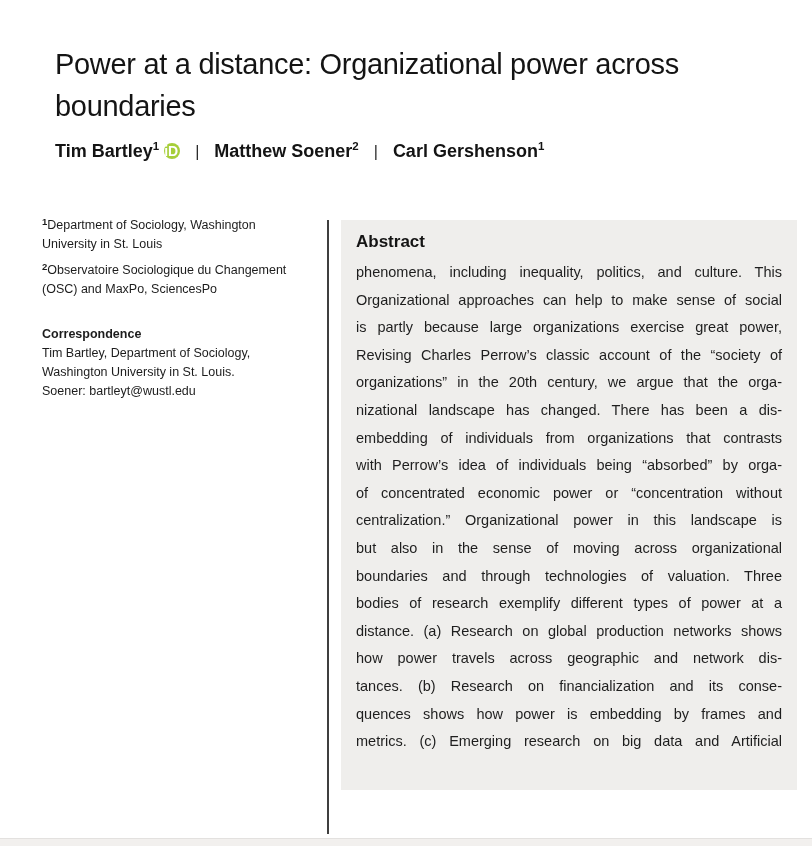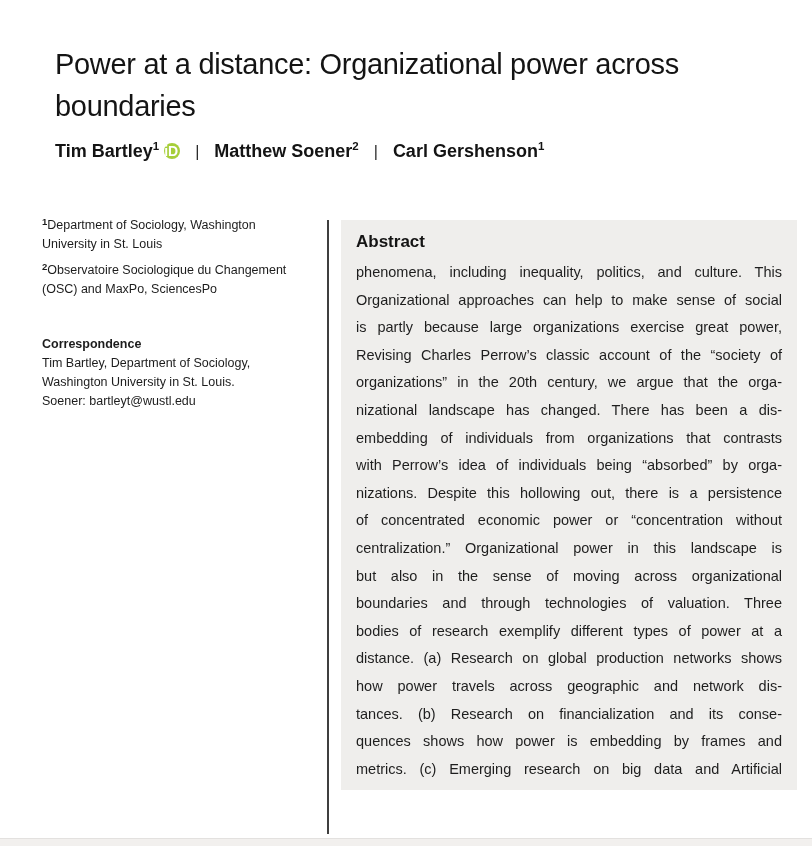--- a/index.html
+++ b/index.html
@@ -80,21 +80,21 @@
   }
   .affiliation { margin-bottom: 7px; }
   .affiliation sup {
     font-size: 9.5px;
     font-weight: bold;
     line-height: 0;
     vertical-align: 4px;
   }
   .corr-heading {
     font-weight: bold;
-    margin-top: 36px;
+    margin-top: 26px;
   }
   .corr-email a, .corr-email .email {
     color: inherit;
     text-decoration: none;
     cursor: pointer;
   }
 
   .column-divider {
     position: absolute;
     left: 327px; top: 220px;
@@ -160,21 +160,20 @@
   <div>
 
   <div class="abs-line">phenomena, including inequality, politics, and culture. This</div>
       <div class="abs-line">Organizational approaches can help to make sense of social</div>
       <div class="abs-line">is partly because large organizations exercise great power,</div>
       <div class="abs-line">Revising Charles Perrow’s classic account of the “society of</div>
       <div class="abs-line">organizations” in the 20th century, we argue that the orga-</div>
       <div class="abs-line">nizational landscape has changed. There has been a dis-</div>
       <div class="abs-line">embedding of individuals from organizations that contrasts</div>
       <div class="abs-line">with Perrow’s idea of individuals being “absorbed” by orga-</div>
-      <div class="abs-line">nizations. Despite this hollowing out, there is a persistence</div>
       <div class="abs-line">of concentrated economic power or “concentration without</div>
       <div class="abs-line">centralization.” Organizational power in this landscape is</div>
       <div class="abs-line">but also in the sense of moving across organizational</div>
       <div class="abs-line">boundaries and through technologies of valuation. Three</div>
       <div class="abs-line">bodies of research exemplify different types of power at a</div>
       <div class="abs-line">distance. (a) Research on global production networks shows</div>
       <div class="abs-line">how power travels across geographic and network dis-</div>
       <div class="abs-line">tances. (b) Research on financialization and its conse-</div>
       <div class="abs-line">quences shows how power is embedding by frames and</div>
       <div class="abs-line">metrics. (c) Emerging research on big data and Artificial</div>

